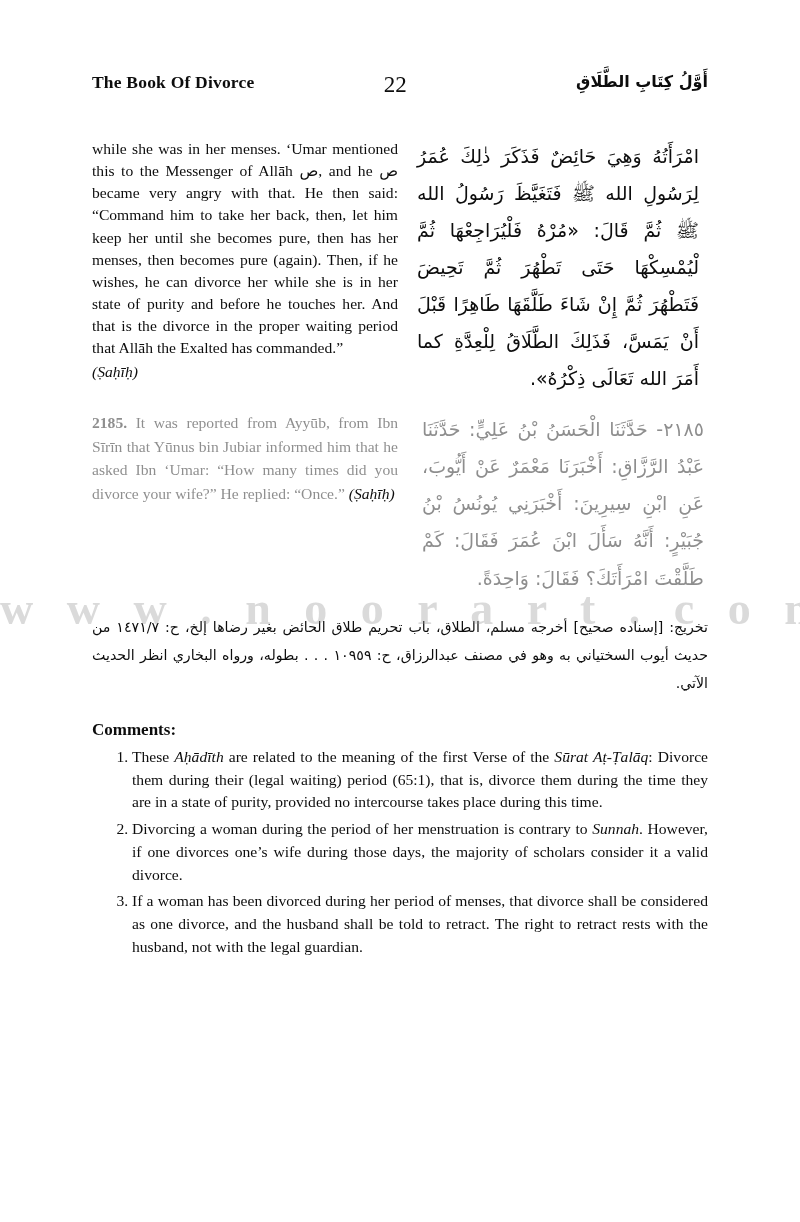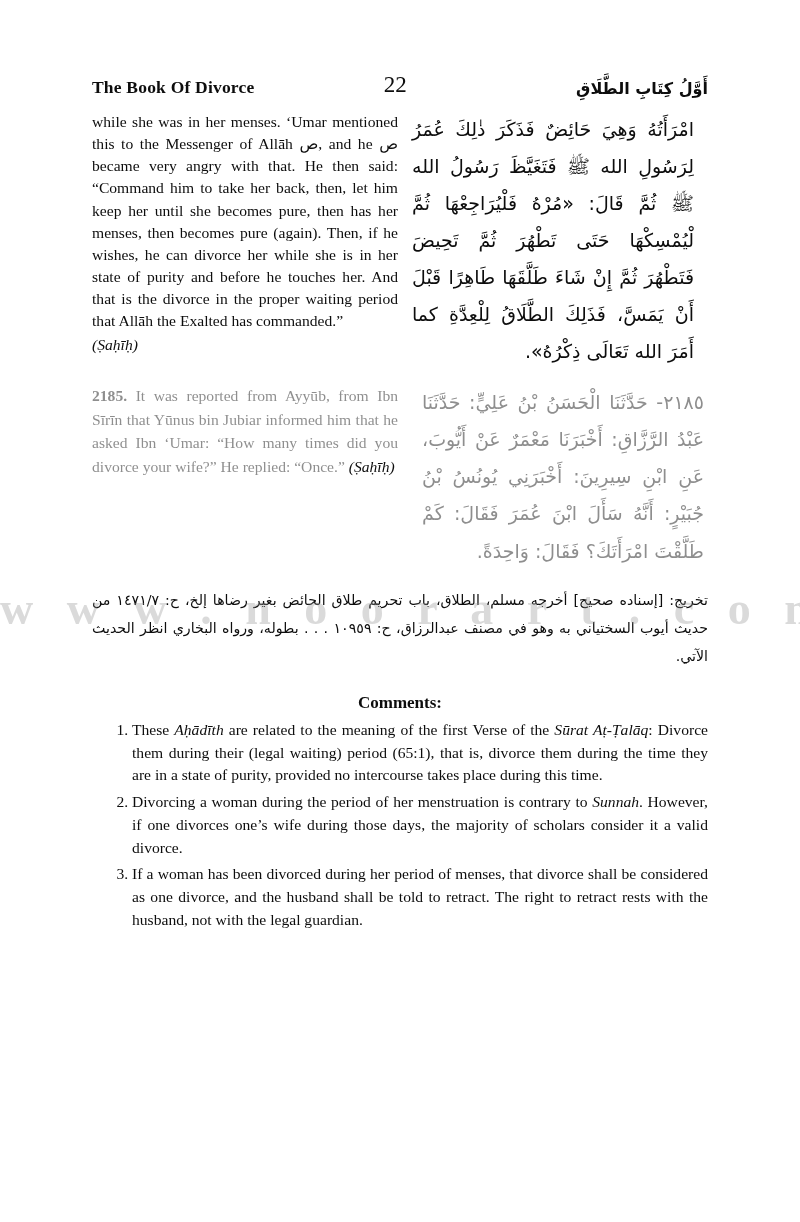--- a/index.html
+++ b/index.html
@@ -16,23 +16,23 @@
   .page {
     position: absolute;
     left: 0; top: 0;
     width: 800px; height: 1222px;
     padding: 72px 92px 40px 92px;
   }
 
   
   .header {
     display: flex;
-    align-items: flex-end;
+    align-items: flex-start;
     justify-content: space-between;
-    margin-bottom: 13px;
+    margin-bottom: 40px;
   }
   .header-left {
     font-size: 17.5px;
     font-weight: bold;
     letter-spacing: 0.2px;
   }
   .header-center {
     font-size: 23px;
     font-weight: normal;
     margin-left: -40px;
@@ -40,21 +40,21 @@
   .header-right {
     font-size: 16px;
     font-weight: bold;
     font-family: "DejaVu Sans", sans-serif;
     direction: rtl;
   }
 
   
   .cols {
     display: flex;
-    gap: 14px;
+    gap: 19px;
     align-items: flex-start;
   }
   .col-en {
     width: 306px;
     font-size: 15.6px;
     line-height: 1.42;
     text-align: justify;
     text-justify: inter-word;
     hyphens: none;
   }
@@ -88,21 +88,20 @@
   }
   .hadith .col-en { font-size: 15.6px; line-height: 1.5; }
   .hnum { font-weight: bold; }
 
   
   .comments-title {
     font-size: 17px;
     font-weight: bold;
     margin-top: 22px;
     margin-bottom: 6px;
-    text-align: center;
   }
   ol.comments {
     margin: 0;
     padding-left: 26px;
     font-size: 15.6px;
     line-height: 1.46;
     text-align: justify;
   }
   ol.comments li { margin-bottom: 4px; margin-left: 14px; }
 

